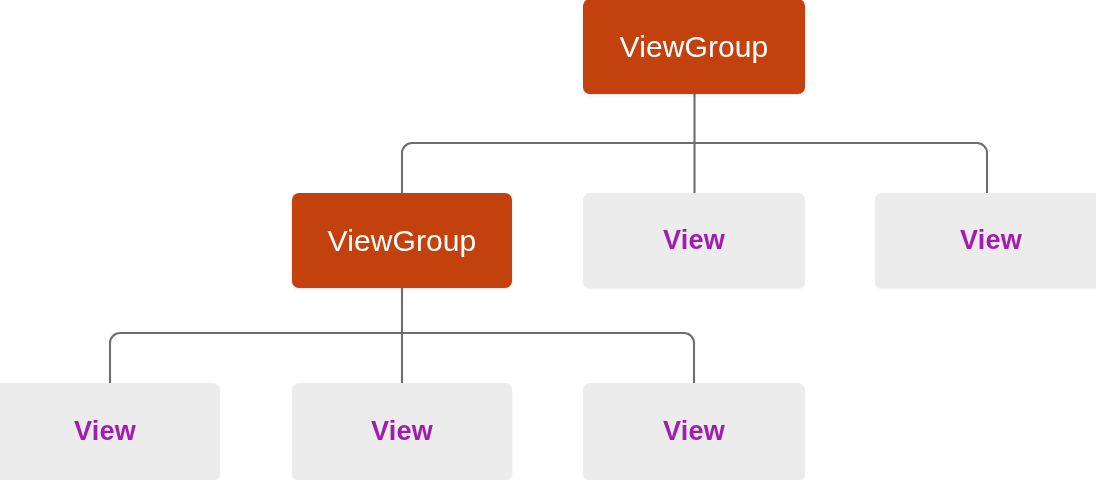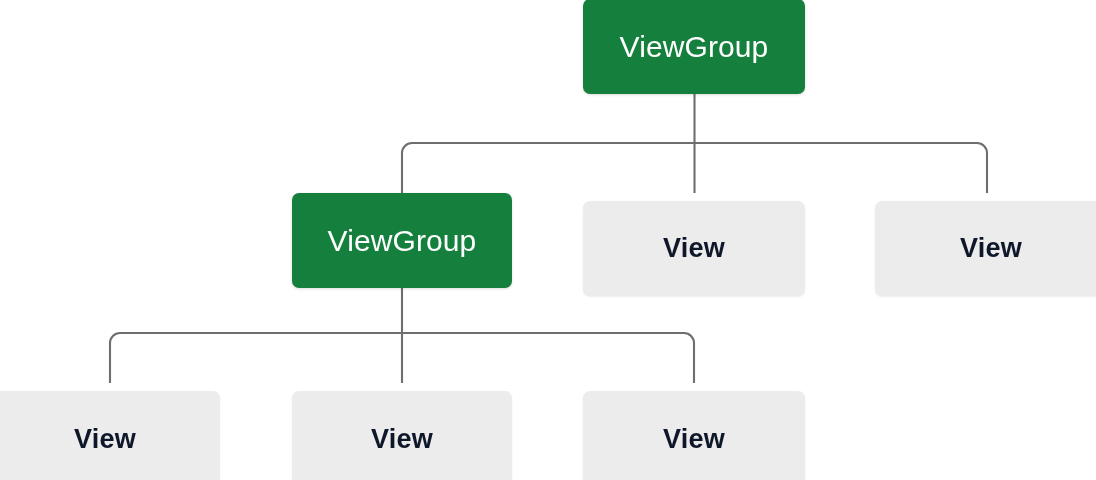--- a/index.html
+++ b/index.html
@@ -32,29 +32,28 @@
     box-sizing: border-box;
     display: flex;
     align-items: center;
     justify-content: center;
     border-radius: 7px;
     text-align: center;
     white-space: nowrap;
     user-select: none;
   }
   .node.group {
-    background: #15803d;
+    background: #c2410c;
     color: #ffffff;
     box-shadow: 0 1px 3px rgba(0,0,0,0.14);
   }
   .node.leaf {
     background: #ececec;
-    color: #0f172a;
+    color: #a21caf;
     box-shadow: 0 1px 2px rgba(0,0,0,0.08);
-    margin-top: 8px;
   }
   .node-label {
     display: block;
     line-height: 1;
   }
   .node.group .node-label {
     font-size: 30px;
     font-weight: 400;
     letter-spacing: 0.1px;
   }

